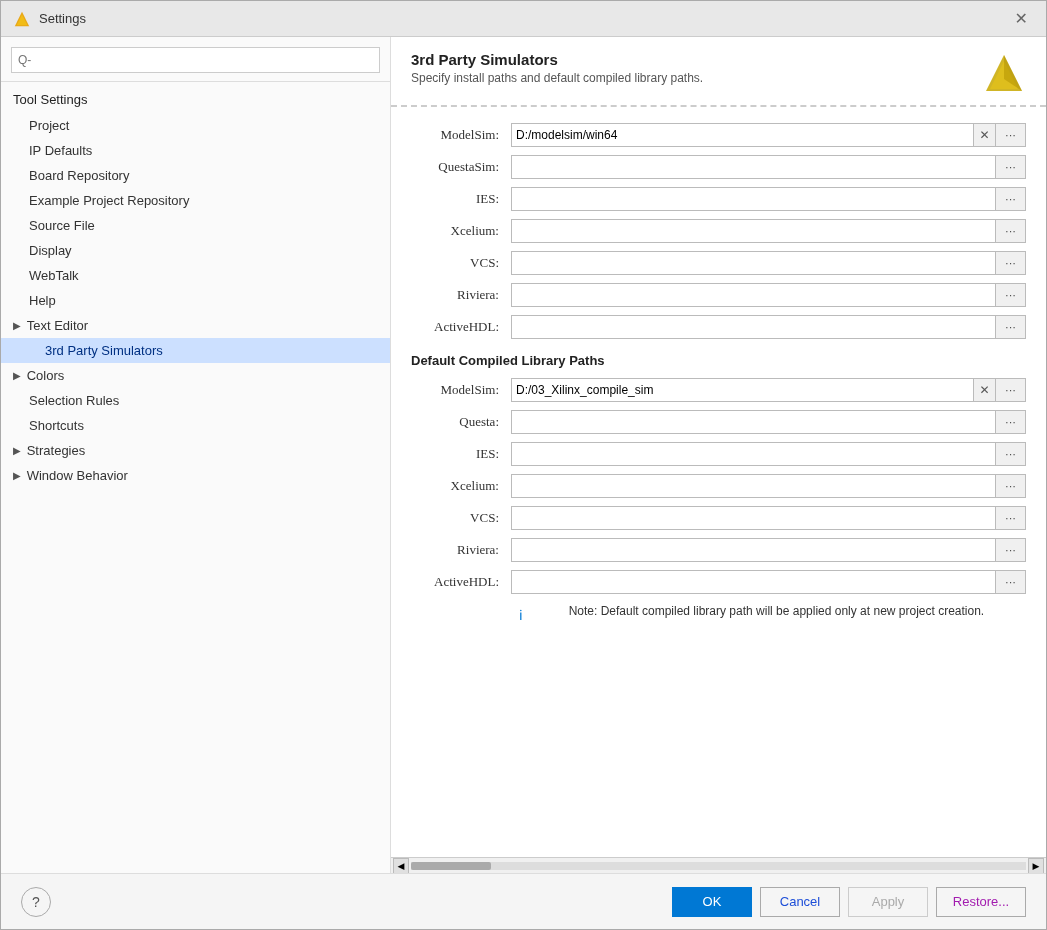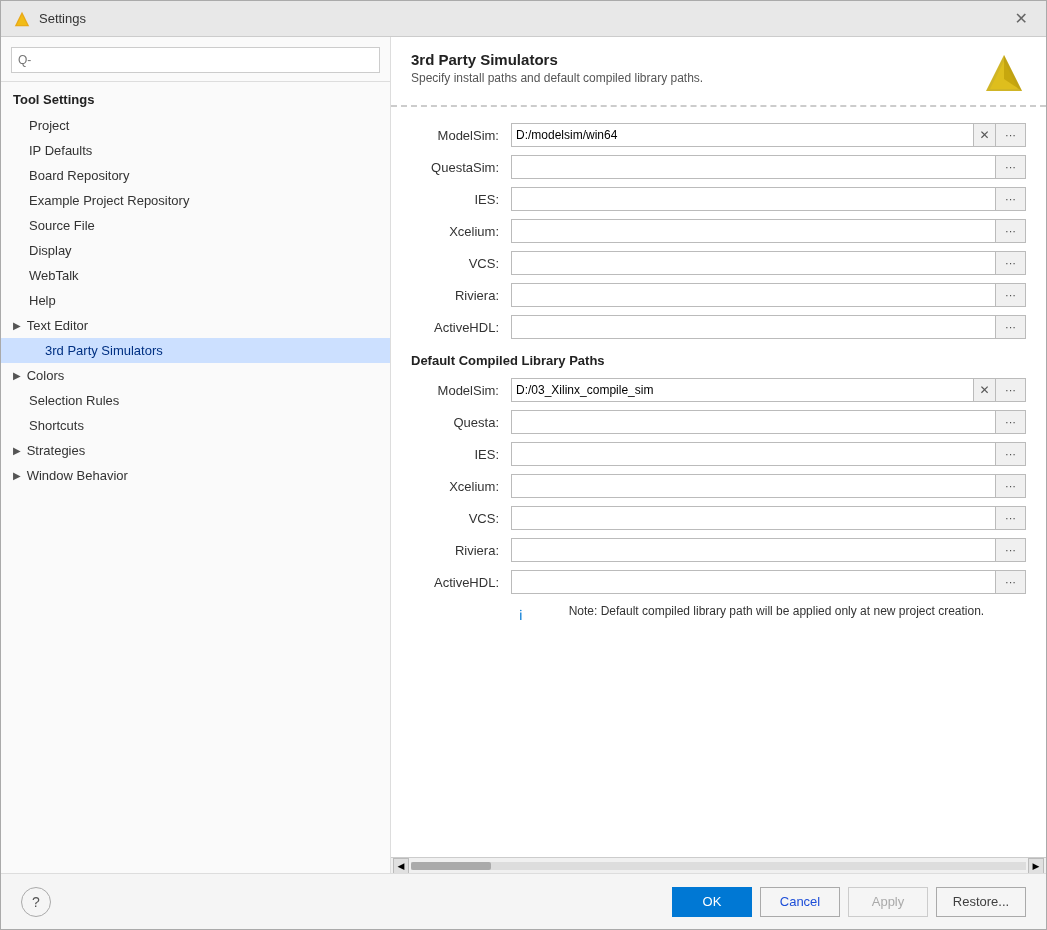--- a/index.html
+++ b/index.html
@@ -76,21 +76,21 @@
       color: #999;
       outline: none;
     }
 
     .sidebar-tree {
       flex: 1;
       overflow-y: auto;
       padding: 4px 0;
     }
     .tree-section-label {
-      font-weight: bold;
+      font-weight: normal;
       padding: 6px 12px;
       font-size: 13px;
       color: #222;
     }
     .tree-item {
       padding: 5px 12px 5px 28px;
       cursor: pointer;
       color: #333;
       font-size: 13px;
       display: flex;
@@ -155,20 +155,21 @@
       align-items: center;
       margin-bottom: 8px;
     }
     .field-label {
       width: 100px;
       text-align: right;
       padding-right: 12px;
       color: #333;
       font-size: 13px;
       flex-shrink: 0;
+      font-family: Liberation Serif, serif;
     }
     .field-input-wrap {
       display: flex;
       flex: 1;
       align-items: center;
     }
     .field-input {
       flex: 1;
       height: 24px;
       border: 1px solid #bbb;
@@ -327,21 +328,21 @@
       background: #f5f5f5;
       color: #aaa;
       border: 1px solid #ccc;
       cursor: default;
       font-size: 13px;
     }
     .btn-restore {
       width: 90px;
       height: 30px;
       background: #f5f5f5;
-      color: #404040;
+      color: #a21caf;
       border: 1px solid #aaa;
       cursor: pointer;
       font-size: 13px;
     }
   </style>
 </head>
 <body>
 
 <div class="window">
 

